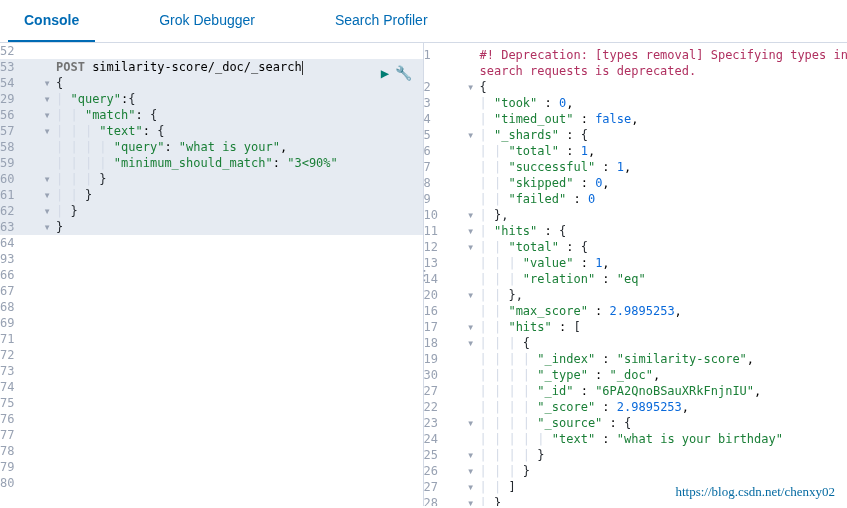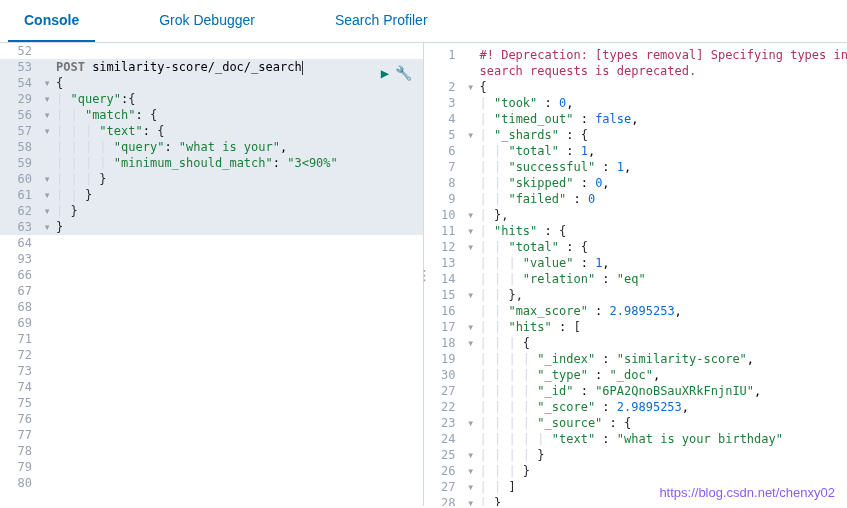--- a/index.html
+++ b/index.html
@@ -5,37 +5,37 @@
 * { margin: 0; padding: 0; box-sizing: border-box; }
 body { font-family: -apple-system, BlinkMacSystemFont, "Segoe UI", Helvetica, Arial, sans-serif; font-size: 13px; background: #fff; width: 847px; height: 508px; overflow: hidden; }
 .tabs { display: flex; border-bottom: 1px solid #d3dae6; padding: 0 8px; gap: 48px; }
 .tab { padding: 12px 16px; color: #006bb4; cursor: pointer; font-size: 14px; }
 .tab.active { border-bottom: 2px solid #006bb4; font-weight: 600; }
 .panes { display: flex; height: calc(100% - 45px); position: relative; }
 .pane { width: 50%; overflow: auto; font-family: "Consolas", "Monaco", monospace; font-size: 12px; line-height: 16px; }
 .pane-left { border-right: 1px solid #d3dae6; position: relative; }
 .splitter { position: absolute; left: 50%; top: 50%; color: #98a2b3; font-size: 14px; letter-spacing: -2px; transform: translate(-6px, -8px); cursor: col-resize; }
 .code-line { display: flex; white-space: pre; }
-.gutter { width: 42px; text-align: right; padding-right: 10px; color: #98a2b3; user-select: none; flex-shrink: 0; }
+.gutter { width: 42px; text-align: left; padding-right: 10px; color: #98a2b3; user-select: none; flex-shrink: 0; }
 .fold { width: 10px; color: #98a2b3; user-select: none; cursor: pointer; flex-shrink: 0; text-align: center; }
 .content { flex: 1; padding-left: 4px; }
 .highlight-line { background: #e6ebf2; }
 .method { color: #737373; font-weight: 600; }
 .prop { color: #1a7f37; }
 .str { color: #1a7f37; }
 .num, .bool { color: #0969da; }
 .punct { color: #24292f; }
 .warn { color: #b03060; }
 .pane-left .code-line:first-child .gutter, .pane-left .code-line:first-child .fold { padding-top: 6px; }
 .pane-left .code-line:first-child .content { padding-top: 6px; }
 .actions { position: absolute; top: 22px; right: 10px; display: flex; gap: 6px; align-items: center; }
 .play { color: #017d73; font-size: 14px; }
 .wrench { color: #006bb4; font-size: 14px; }
 .cursor { border-right: 1px solid #333; display: inline-block; height: 14px; vertical-align: middle; }
-.watermark { position: absolute; right: 12px; bottom: 6px; color: #8b5cf6; font-size: 13px; pointer-events: none; }
+.watermark { position: absolute; right: 12px; bottom: 6px; color: #0369a1; font-size: 13px; pointer-events: none; font-family: Liberation Serif, serif; }
 .pane-right .content { padding-right: 8px; }
 .pane-right { padding-top: 4px; }
 .guide { color:#d3dae6; }
 </style>
 </head>
 <body>
 
 <div class="tabs">
   <div class="tab active">Console</div>
   <div class="tab">Grok Debugger</div>
@@ -87,21 +87,21 @@
       <div class="code-line"><span class="gutter">5</span><span class="fold">▾</span><span class="content"><span class="guide">| </span><span class="prop">"_shards"</span> : <span class="punct">{</span></span></div>
       <div class="code-line"><span class="gutter">6</span><span class="fold"></span><span class="content"><span class="guide">| </span><span class="guide">| </span><span class="prop">"total"</span> : <span class="num">1</span>,</span></div>
       <div class="code-line"><span class="gutter">7</span><span class="fold"></span><span class="content"><span class="guide">| </span><span class="guide">| </span><span class="prop">"successful"</span> : <span class="num">1</span>,</span></div>
       <div class="code-line"><span class="gutter">8</span><span class="fold"></span><span class="content"><span class="guide">| </span><span class="guide">| </span><span class="prop">"skipped"</span> : <span class="num">0</span>,</span></div>
       <div class="code-line"><span class="gutter">9</span><span class="fold"></span><span class="content"><span class="guide">| </span><span class="guide">| </span><span class="prop">"failed"</span> : <span class="num">0</span></span></div>
       <div class="code-line"><span class="gutter">10</span><span class="fold">▾</span><span class="content"><span class="guide">| </span><span class="punct">},</span></span></div>
       <div class="code-line"><span class="gutter">11</span><span class="fold">▾</span><span class="content"><span class="guide">| </span><span class="prop">"hits"</span> : <span class="punct">{</span></span></div>
       <div class="code-line"><span class="gutter">12</span><span class="fold">▾</span><span class="content"><span class="guide">| </span><span class="guide">| </span><span class="prop">"total"</span> : <span class="punct">{</span></span></div>
       <div class="code-line"><span class="gutter">13</span><span class="fold"></span><span class="content"><span class="guide">| </span><span class="guide">| </span><span class="guide">| </span><span class="prop">"value"</span> : <span class="num">1</span>,</span></div>
       <div class="code-line"><span class="gutter">14</span><span class="fold"></span><span class="content"><span class="guide">| </span><span class="guide">| </span><span class="guide">| </span><span class="prop">"relation"</span> : <span class="str">"eq"</span></span></div>
-      <div class="code-line"><span class="gutter">15</span><span class="fold">▾</span><span class="content"><span class="guide">| </span><span class="guide">| </span><span class="punct">},</span></span></div>
+      <div class="code-line"><span class="gutter">20</span><span class="fold">▾</span><span class="content"><span class="guide">| </span><span class="guide">| </span><span class="punct">},</span></span></div>
       <div class="code-line"><span class="gutter">16</span><span class="fold"></span><span class="content"><span class="guide">| </span><span class="guide">| </span><span class="prop">"max_score"</span> : <span class="num">2.9895253</span>,</span></div>
       <div class="code-line"><span class="gutter">17</span><span class="fold">▾</span><span class="content"><span class="guide">| </span><span class="guide">| </span><span class="prop">"hits"</span> : <span class="punct">[</span></span></div>
       <div class="code-line"><span class="gutter">18</span><span class="fold">▾</span><span class="content"><span class="guide">| </span><span class="guide">| </span><span class="guide">| </span><span class="punct">{</span></span></div>
       <div class="code-line"><span class="gutter">19</span><span class="fold"></span><span class="content"><span class="guide">| </span><span class="guide">| </span><span class="guide">| </span><span class="guide">| </span><span class="prop">"_index"</span> : <span class="str">"similarity-score"</span>,</span></div>
       <div class="code-line"><span class="gutter">30</span><span class="fold"></span><span class="content"><span class="guide">| </span><span class="guide">| </span><span class="guide">| </span><span class="guide">| </span><span class="prop">"_type"</span> : <span class="str">"_doc"</span>,</span></div>
       <div class="code-line"><span class="gutter">27</span><span class="fold"></span><span class="content"><span class="guide">| </span><span class="guide">| </span><span class="guide">| </span><span class="guide">| </span><span class="prop">"_id"</span> : <span class="str">"6PA2QnoBSauXRkFnjnIU"</span>,</span></div>
       <div class="code-line"><span class="gutter">22</span><span class="fold"></span><span class="content"><span class="guide">| </span><span class="guide">| </span><span class="guide">| </span><span class="guide">| </span><span class="prop">"_score"</span> : <span class="num">2.9895253</span>,</span></div>
       <div class="code-line"><span class="gutter">23</span><span class="fold">▾</span><span class="content"><span class="guide">| </span><span class="guide">| </span><span class="guide">| </span><span class="guide">| </span><span class="prop">"_source"</span> : <span class="punct">{</span></span></div>
       <div class="code-line"><span class="gutter">24</span><span class="fold"></span><span class="content"><span class="guide">| </span><span class="guide">| </span><span class="guide">| </span><span class="guide">| </span><span class="guide">| </span><span class="prop">"text"</span> : <span class="str">"what is your birthday"</span></span></div>
       <div class="code-line"><span class="gutter">25</span><span class="fold">▾</span><span class="content"><span class="guide">| </span><span class="guide">| </span><span class="guide">| </span><span class="guide">| </span><span class="punct">}</span></span></div>

